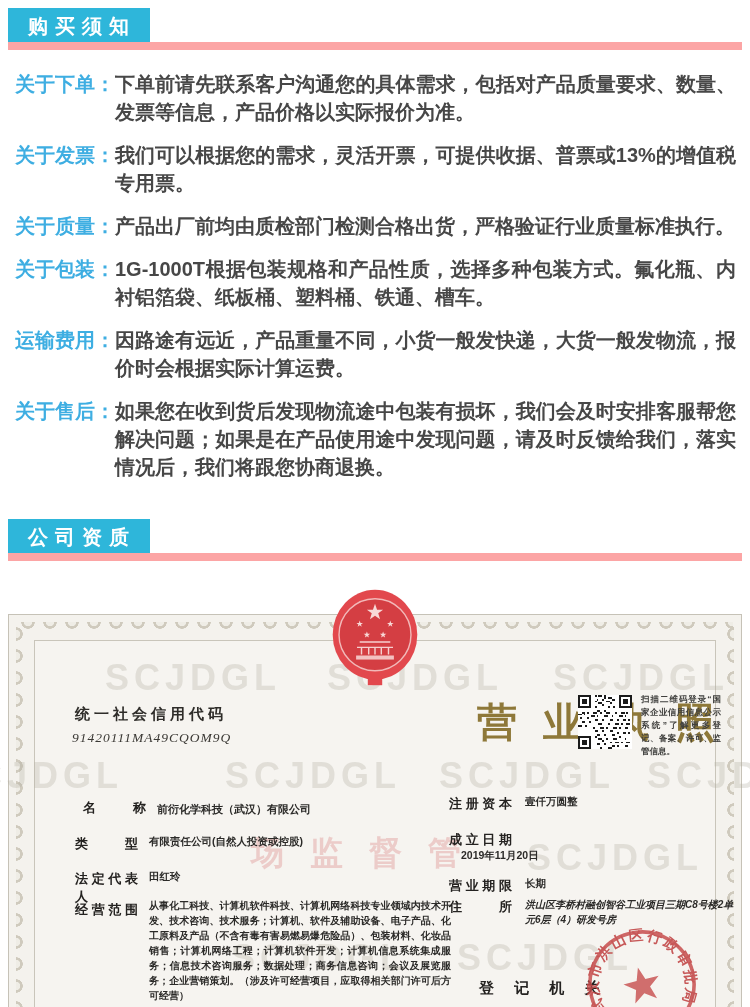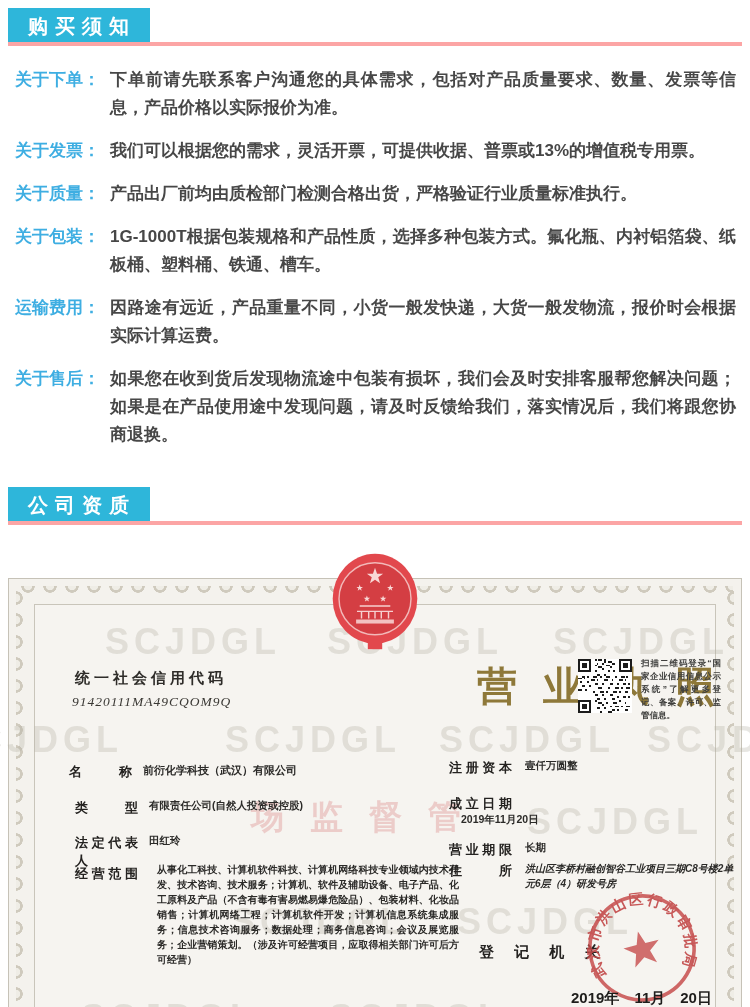--- a/index.html
+++ b/index.html
@@ -2,30 +2,30 @@
 <html><head>
 <meta charset="utf-8">
 <style>
   html,body{margin:0;padding:0;}
   body{
     width:750px;height:1007px;overflow:hidden;background:#ffffff;
     font-family:"Liberation Sans","DejaVu Sans",sans-serif;
     -webkit-font-smoothing:antialiased;
   }
   
-  .sec-head{margin:8px 8px 0 8px;border-bottom:4px solid #fca5a5;}
+  .sec-head{margin:8px 8px 0 8px;border-bottom:8px solid #fca5a5;}
   .sec-head .tab{
     display:inline-block;background:#2eb6da;color:#ffffff;
     font-size:20px;font-weight:bold;letter-spacing:7px;
     padding:6px 14px 4px 20px;line-height:24px;
   }
   .sec-head.second{margin-top:38px;}
   
   .notice{margin:20px 14px 0 15px;}
-  .n-item{display:flex;margin-bottom:15px;font-size:17px;line-height:28px;}
+  .n-item{display:flex;margin-bottom:15px;font-size:20px;line-height:28px;}
   .n-label{flex:0 0 95px;color:#3eaee2;font-weight:bold;white-space:nowrap;}
   .n-text{flex:1;color:#474747;font-weight:bold;text-align:justify;}
   
   .cert{
     position:relative;margin:53px 8px 0 8px;height:470px;
     background:#f4f2ed;border:1px solid #c6c2b7;box-sizing:border-box;
   }
   .scallop{position:absolute;pointer-events:none;}
   .sc-t{left:8px;right:8px;top:7px;height:13px;
     background-image:
@@ -167,33 +167,33 @@
     </g>
     <g fill="#1b1b1b">
       <rect x="2" y="2" width="3" height="3"></rect>
         <rect x="24" y="2" width="3" height="3"></rect>
         <rect x="2" y="24" width="3" height="3"></rect>
       <path d="M9 0h1v1H9zM11 0h2v1h-2zM14 0h1v2h-1zM16 1h2v1h-2zM10 2h1v1h-1zM13 2h1v1h-1zM18 2h2v1h-2zM9 3h1v1H9zM15 3h2v1h-2zM11 4h2v1h-2zM17 4h1v1h-1zM13 5h1v1h-1zM9 6h1v1H9zM16 6h1v1h-1zM19 6h1v1h-1zM10 8h2v1h-2zM14 8h1v1h-1zM2 9h2v1H2zM5 9h1v1H5zM8 9h2v1H8zM12 9h1v1h-1zM15 9h2v1h-2zM20 9h1v1h-1zM23 9h2v1h-2zM26 9h1v1h-1zM0 10h2v1H0zM3 10h1v1H3zM7 11h2v1H7zM10 11h1v1h-1zM14 11h2v1h-2zM18 11h1v1h-1zM22 11h2v1h-2zM25 11h1v1h-1zM1 12h1v1H1zM5 12h1v1H5zM9 13h2v1H9zM13 13h1v1h-1zM17 13h2v1h-2zM21 13h1v1h-1zM24 13h2v1h-2zM27 13h1v1h-1zM2 14h2v1H2zM6 14h1v1H6zM11 15h2v1h-2zM16 15h1v1h-1zM20 15h2v1h-2zM23 15h1v1h-1zM26 15h2v1h-2zM0 16h2v1H0zM4 16h1v1H4zM8 17h1v1H8zM12 17h2v1h-2zM15 17h1v1h-1zM19 17h2v1h-2zM22 17h1v1h-1zM25 17h2v1h-2zM9 19h2v1H9zM13 19h1v1h-1zM17 19h2v1h-2zM21 20h1v1h-1zM24 20h2v1h-2zM27 20h1v1h-1zM10 21h2v1h-2zM14 21h1v1h-1zM18 21h2v1h-2zM22 22h1v1h-1zM9 22h1v1H9zM11 23h2v1h-2zM15 23h1v1h-1zM19 23h2v1h-2zM25 23h1v1h-1zM13 24h1v1h-1zM17 25h1v1h-1zM20 25h2v1h-2zM23 25h1v1h-1zM26 25h2v1h-2zM10 26h2v1h-2zM14 26h1v1h-1zM18 27h2v1h-2zM21 27h1v1h-1zM25 27h2v1h-2zM12 28h1v1h-1zM16 28h2v1h-2z"></path>
     </g>
   </svg>
   <div class="qr-note">扫描二维码登录“国家企业信用信息公示系统”了解更多登记、备案、许可、监管信息。</div>
 
-  <div class="frow" style="left:60px;top:184px;">
+  <div class="frow" style="left:74px;top:184px;align-items:flex-end;">
     <span class="flabel w">名称</span>
     <span class="fvalue" style="margin-left:10px;font-size:11px;">前衍化学科技（武汉）有限公司</span>
   </div>
   <div class="frow" style="left:66px;top:220px;">
     <span class="flabel w">类型</span>
     <span class="fvalue" style="margin-left:10px;">有限责任公司(自然人投资或控股)</span>
   </div>
   <div class="frow" style="left:66px;top:255px;">
     <span class="flabel w">法定代表人</span>
     <span class="fvalue" style="margin-left:10px;">田红玲</span>
   </div>
-  <div class="frow" style="left:66px;top:283px;gap:8px;">
+  <div class="frow" style="left:66px;top:283px;">
     <span class="flabel w" style="margin-top:3px;">经营范围</span>
     <span class="fvalue scope-val" style="margin-left:10px;">从事化工科技、计算机软件科技、计算机网络科技专业领域内技术开发、技术咨询、技术服务；计算机、软件及辅助设备、电子产品、化工原料及产品（不含有毒有害易燃易爆危险品）、包装材料、化妆品销售；计算机网络工程；计算机软件开发；计算机信息系统集成服务；信息技术咨询服务；数据处理；商务信息咨询；会议及展览服务；企业营销策划。（涉及许可经营项目，应取得相关部门许可后方可经营）</span>
   </div>
 
   <div class="frow" style="left:440px;top:180px;">
     <span class="flabel w">注册资本</span>
     <span class="fvalue" style="margin-left:12px;">壹仟万圆整</span>
   </div>
   <div class="frow" style="left:440px;top:216px;flex-direction:column;">
     <span class="flabel w">成立日期</span>

